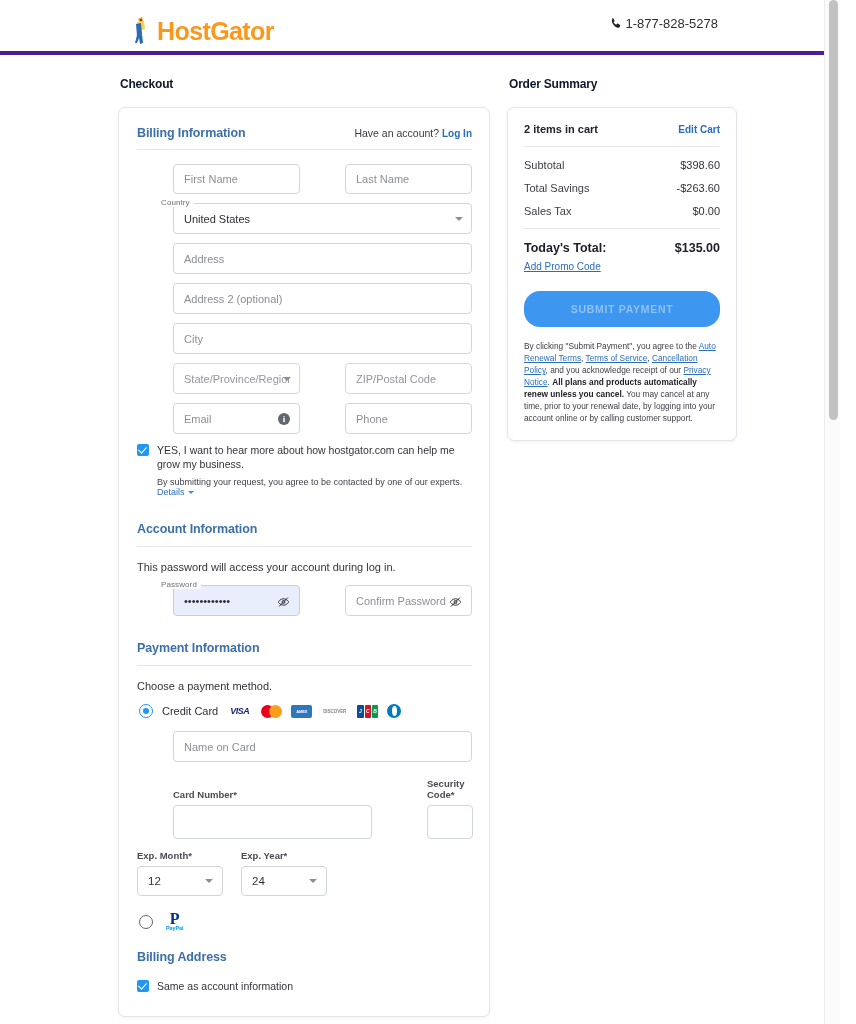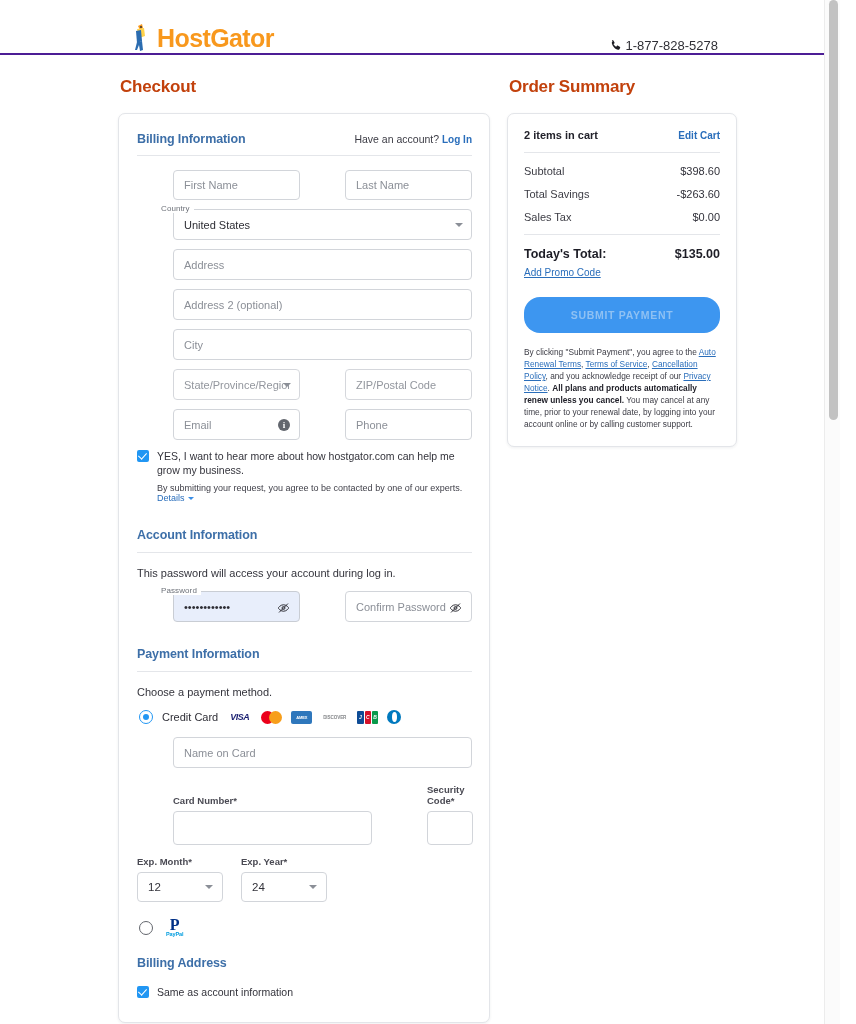--- a/index.html
+++ b/index.html
@@ -8,41 +8,41 @@
     background: #ffffff;
     font-family: "Liberation Sans", sans-serif;
   }
   body { width: 856px; height: 1024px; position: relative; overflow: hidden; }
 
   .page { width: 840px; height: 1024px; position: relative; background:#fff; }
 
   
   .site-header {
     height: 55px;
-    border-bottom: 2px solid #4c1d95;
-    display: flex; align-items: flex-end;
-    padding: 0 122px 0 130px;
+    border-bottom: 4px solid #4c1d95;
+    display: flex; align-items: flex-start;
+    padding: 16px 122px 0 130px;
     justify-content: space-between;
   }
   .brand { display: flex; align-items: center; gap: 5px; }
   .brand-mark { width: 22px; height: 30px; position: relative; flex: none; }
   .brand-name {
     font-size: 25px; font-weight: bold; color: #f8981d;
     letter-spacing: -0.6px;
   }
   .phone { display: flex; align-items: center; gap: 2px; font-size: 13px; color: #2f2f35; }
   .phone-icon { width: 14px; height: 14px; }
 
   
   .content { display: flex; padding: 22px 0 0 118px; gap: 17px; align-items: flex-start; }
   .col-left { width: 372px; }
   .col-right { width: 230px; }
 
   .col-title {
-    font-size: 17px; font-weight: bold; color: #c2410c;
+    font-size: 12px; font-weight: bold; color: #0f172a;
     letter-spacing: -0.2px; margin: 0 0 16px 2px;
   }
 
   .card {
     background: #fff;
     border: 1px solid #e3e5e9;
     border-radius: 7px;
     box-shadow: 0 1px 3px rgba(30,40,60,.07);
   }
   .card-left { padding: 18px 17px 22px 18px; }

